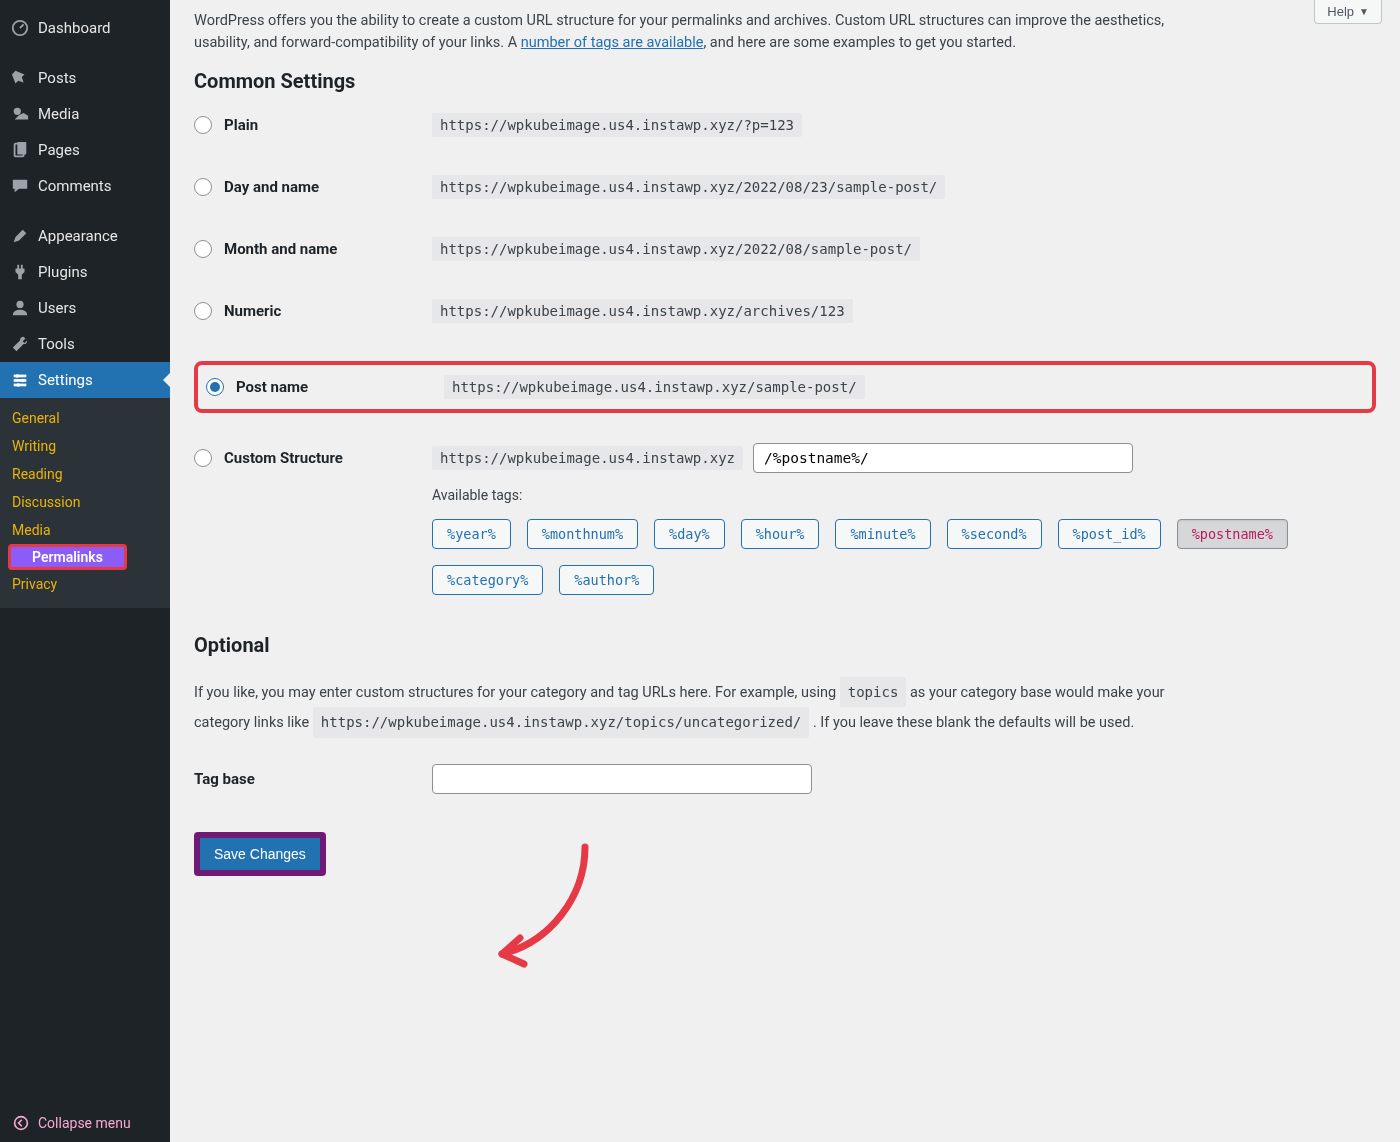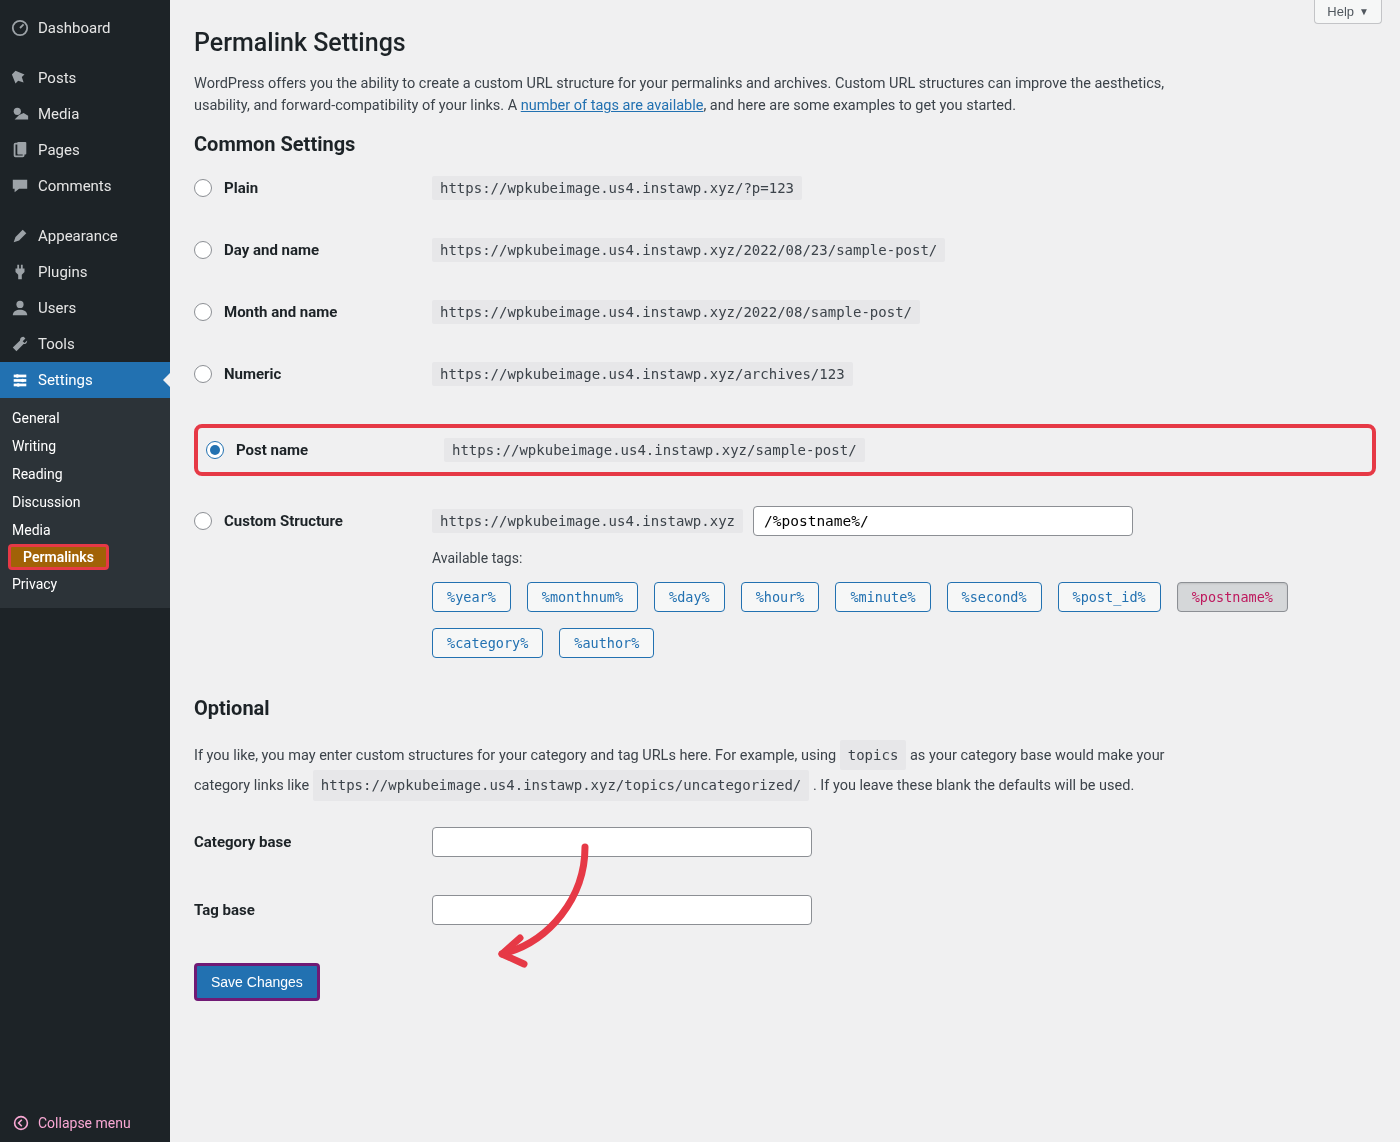--- a/index.html
+++ b/index.html
@@ -54,34 +54,34 @@
     border-right-color: #f0f0f1;
   }
   .admin-sidebar .submenu {
     list-style: none;
     background: #2c3338;
     padding: 6px 0 10px 0;
   }
   .admin-sidebar .submenu .sub-item {
     padding: 6px 12px;
     font-size: 14px;
-    color: #ffffff;
+    color: #eab308;
     cursor: pointer;
   }
   .admin-sidebar .submenu .sub-item.current {
     color: #fff;
     font-weight: 600;
   }
   .admin-sidebar .submenu .sub-item.current.highlighted {
     display: inline-block;
     border: 3px solid #e63946;
     border-radius: 4px;
-    padding: 2px 12px;
+    padding: 2px 21px;
     margin-left: 8px;
-    background: #a16207;
+    background: #8b5cf6;
   }
   .admin-sidebar .group-gap { height: 14px; }
   .collapse {
     margin-top: auto;
     display: flex; align-items: center;
     padding: 10px 12px;
     color: #f9a8d4;
     cursor: pointer;
     font-size: 14px;
   }
@@ -223,21 +223,21 @@
     width: 380px;
     padding: 6px 10px;
     border: 1px solid #8c8f94;
     border-radius: 4px;
     font-size: 14px;
     background: #fff;
   }
   .save-btn {
     background: #2271b1;
     color: #fff;
-    border: 3px solid #701a75;
+    border: 6px solid #701a75;
     border-radius: 4px;
     padding: 8px 14px;
     font-size: 14px;
     cursor: pointer;
   }
   
   .arrow-annot {
     position: absolute;
     left: 320px;
     top: 842px;
@@ -362,21 +362,20 @@
     <span>Collapse menu</span>
   </div>
 </nav>
 
 <main class="main">
   <button class="help-btn">
     <span>Help</span>
     <span class="tri">▼</span>
   </button>
 
-  <h1 class="page-title">Permalink Settings</h1>
 
   <p class="intro">
     <span>WordPress offers you the ability to create a custom URL structure for your permalinks and archives. Custom URL structures can improve the aesthetics, usability, and forward-compatibility of your links. A </span><a href="#">number of tags are available</a><span>, and here are some examples to get you started.</span>
   </p>
 
   <h2 class="section">Common Settings</h2>
 
   <div class="form-row">
     <div class="label-cell">
       <input type="radio" class="radio" name="perm" style="">
@@ -458,28 +457,20 @@
   <h2 class="section">Optional</h2>
 
   <p class="optional-text">
     <span>If you like, you may enter custom structures for your category and tag URLs here. For example, using </span>
     <span class="code-chip">topics</span>
     <span> as your category base would make your category links like </span>
     <span class="code-chip">https://wpkubeimage.us4.instawp.xyz/topics/uncategorized/</span>
     <span> . If you leave these blank the defaults will be used.</span>
   </p>
 
-  <div class="form-row">
-    <div class="label-cell">
-      <span>Category base</span>
-    </div>
-    <div class="value-cell">
-      <input type="text" class="text-input" value="" style="">
-    </div>
-  </div>
 
   <div class="form-row">
     <div class="label-cell">
       <span>Tag base</span>
     </div>
     <div class="value-cell">
       <input type="text" class="text-input" value="" style="">
     </div>
   </div>
 

